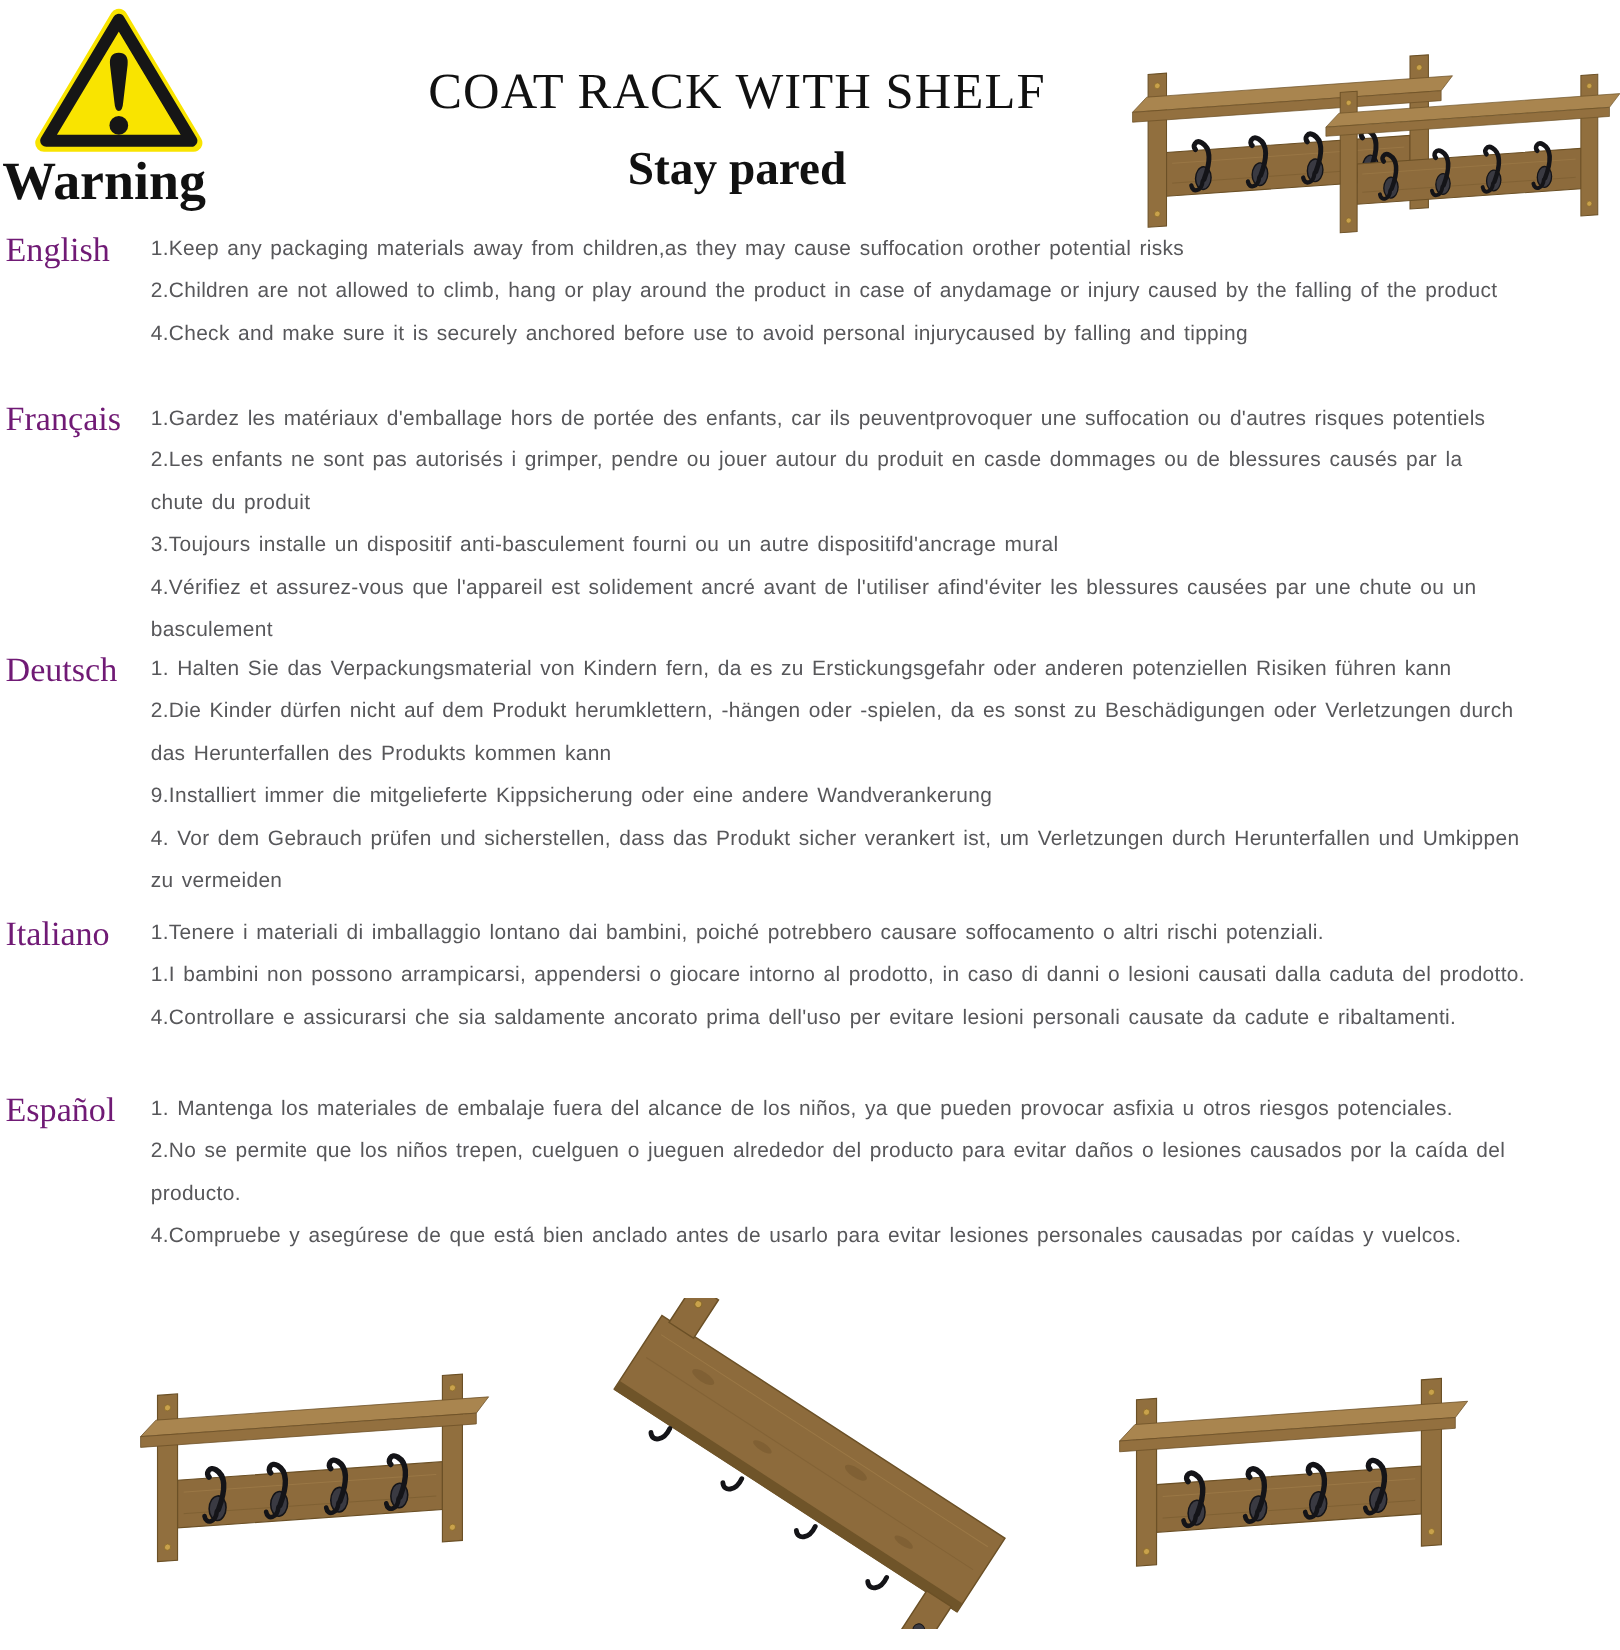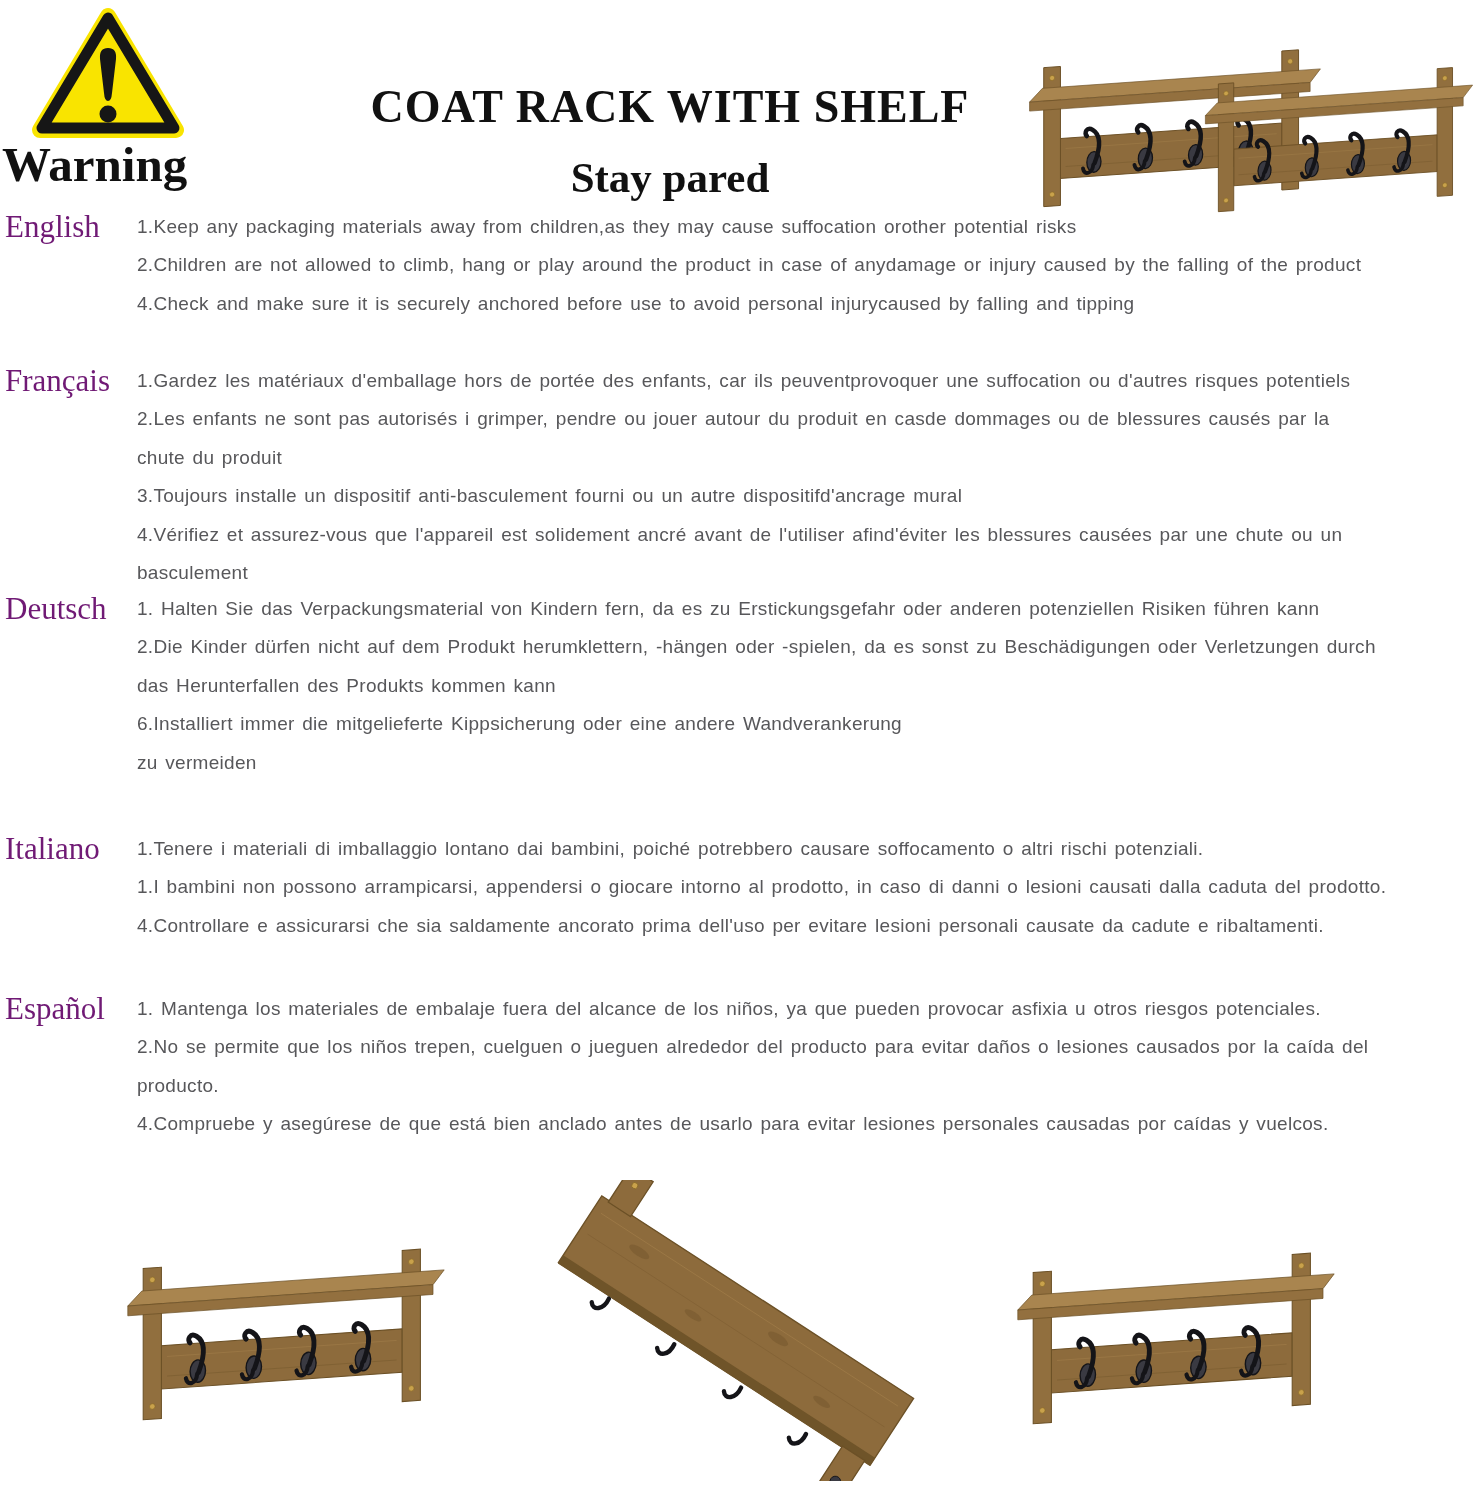--- a/index.html
+++ b/index.html
@@ -4,22 +4,22 @@
 <style>
   html,body{margin:0;padding:0;background:#ffffff;}
   #page{position:relative;width:1473px;height:1500px;background:#ffffff;overflow:hidden;
         font-family:"Liberation Sans",sans-serif;}
   .abs{position:absolute;}
   
   #warning-icon{left:26px;top:6px;width:164px;height:136px;}
   #warning-word{left:2px;top:136px;width:230px;text-align:left;
     font-family:"Liberation Serif",serif;font-weight:bold;font-size:49px;color:#111;}
   #title-block{left:300px;top:60px;width:740px;text-align:center;}
-  #doc-title{font-family:"Liberation Serif",serif;font-weight:bold;font-size:46px;
-    letter-spacing:1px;color:#111;line-height:1.0;margin-top:24px;}
+  #doc-title{font-family:"Liberation Serif",serif;font-weight:normal;font-size:46px;
+    letter-spacing:1px;color:#111;line-height:1.0;}
   #doc-subtitle{font-family:"Liberation Serif",serif;font-weight:bold;font-size:43px;
     color:#111;margin-top:26px;line-height:1.0;}
   
   .section{left:0;width:1473px;}
   .lang-label{position:absolute;left:5px;top:0;width:128px;
     font-family:"Liberation Serif",serif;font-size:31px;color:#701a75;line-height:38px;}
   .lines{position:absolute;left:137px;top:0;width:1336px;}
   .body-line{height:38.4px;line-height:38.4px;font-size:19px;letter-spacing:.3px;
     word-spacing:2px;color:#57575a;white-space:nowrap;}
   
@@ -144,21 +144,22 @@
       <div class="body-line">basculement</div>
     </div>
   </div>
 
   <div class="section abs" style="top:590px;">
     <div class="lang-label">Deutsch</div>
     <div class="lines">
       <div class="body-line">1. Halten Sie das Verpackungsmaterial von Kindern fern, da es zu Erstickungsgefahr oder anderen potenziellen Risiken führen kann</div>
       <div class="body-line">2.Die Kinder dürfen nicht auf dem Produkt herumklettern, -hängen oder -spielen, da es sonst zu Beschädigungen oder Verletzungen durch</div>
       <div class="body-line">das Herunterfallen des Produkts kommen kann</div>
-      <div class="body-line">6.Installiert immer die mitgelieferte Kippsicherung oder eine andere Wandverankerung</div>
+      <div class="body-line">9.Installiert immer die mitgelieferte Kippsicherung oder eine andere Wandverankerung</div>
+      <div class="body-line">4. Vor dem Gebrauch prüfen und sicherstellen, dass das Produkt sicher verankert ist, um Verletzungen durch Herunterfallen und Umkippen</div>
       <div class="body-line">zu vermeiden</div>
     </div>
   </div>
 
   <div class="section abs" style="top:830px;">
     <div class="lang-label">Italiano</div>
     <div class="lines">
       <div class="body-line">1.Tenere i materiali di imballaggio lontano dai bambini, poiché potrebbero causare soffocamento o altri rischi potenziali.</div>
       <div class="body-line">1.I bambini non possono arrampicarsi, appendersi o giocare intorno al prodotto, in caso di danni o lesioni causati dalla caduta del prodotto.</div>
       <div class="body-line">4.Controllare e assicurarsi che sia saldamente ancorato prima dell'uso per evitare lesioni personali causate da cadute e ribaltamenti.</div>

